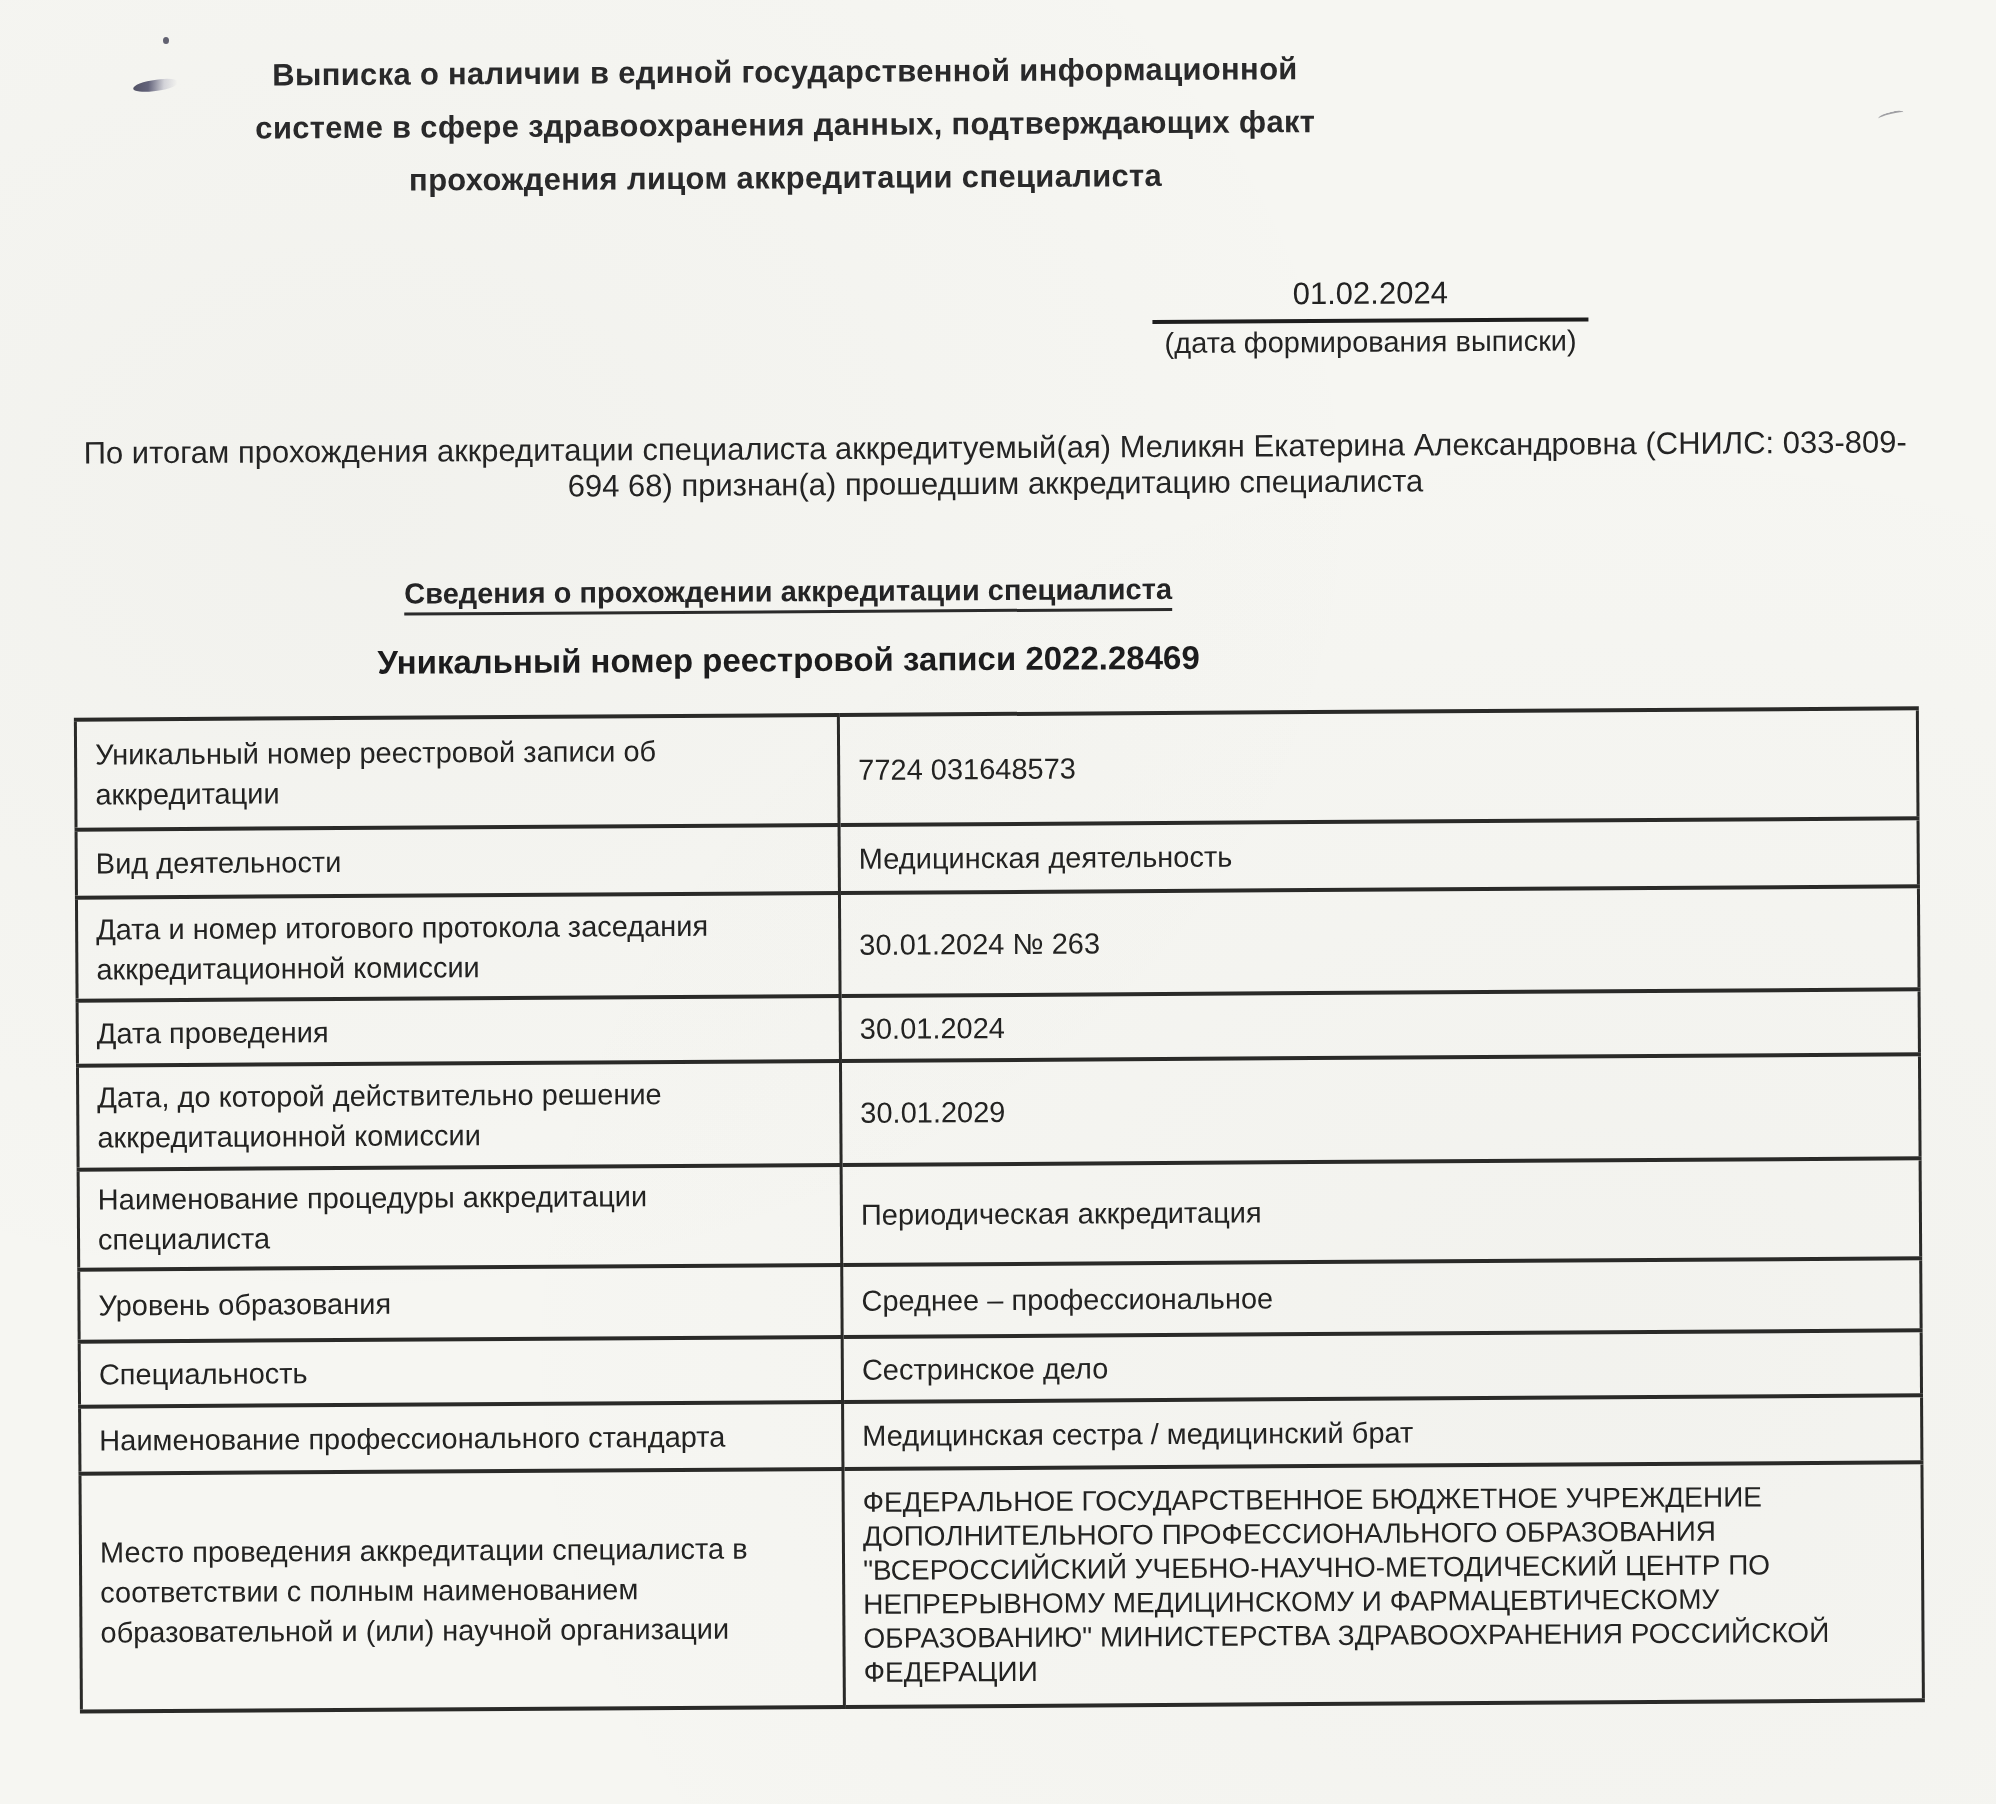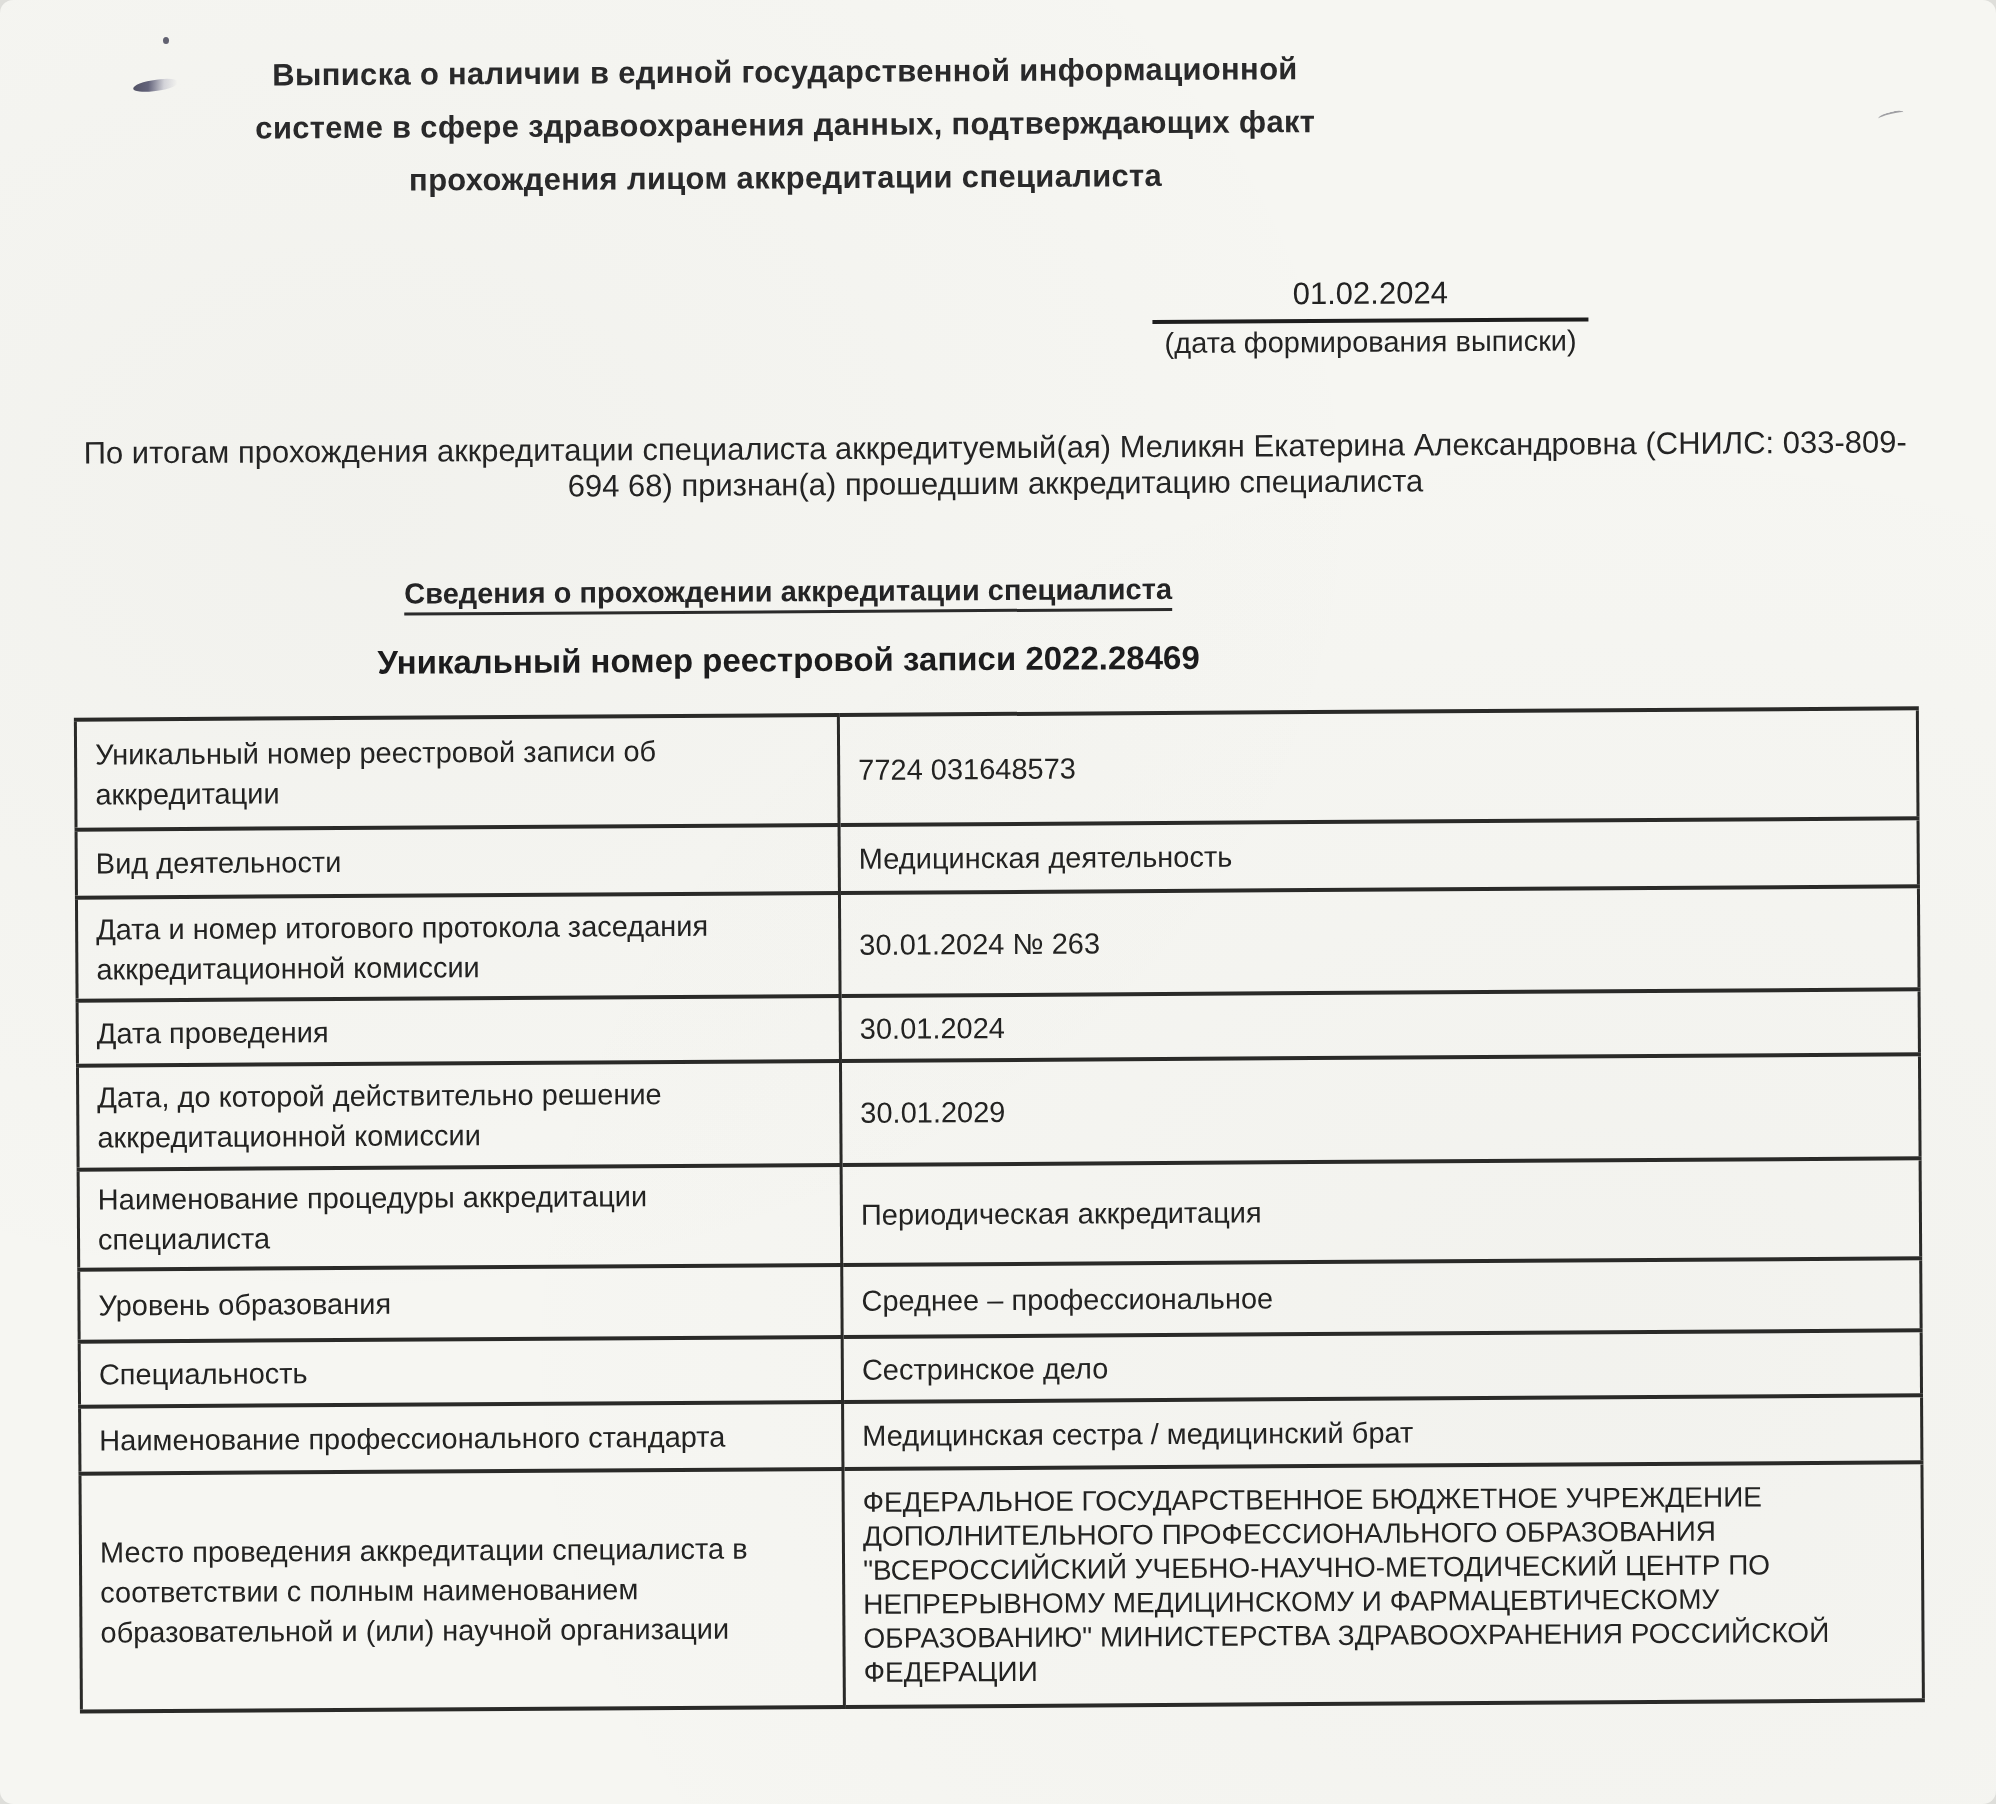--- a/index.html
+++ b/index.html
@@ -7,21 +7,20 @@
     position:relative;
     width:1996px;height:1804px;
     margin:0 auto;
     background:
       radial-gradient(ellipse at 18% 28%, rgba(120,120,110,0.035), transparent 45%),
       radial-gradient(ellipse at 80% 75%, rgba(120,120,110,0.03), transparent 50%),
       #f6f6f2;
     overflow:hidden;
     font-family:"Liberation Sans", sans-serif;
     color:#222220;
-    border-radius:13px;
   }
   .tilt{position:absolute;inset:0;transform:rotate(-0.35deg);transform-origin:50% 50%;}
 
   .doc-title{
     position:absolute;top:44px;left:0;width:1580px;
     text-align:center;font-weight:bold;font-size:31px;line-height:53px;
     color:#29292a;letter-spacing:0.3px;
   }
 
   .date-block{position:absolute;top:278px;left:1156px;width:436px;text-align:center;}

